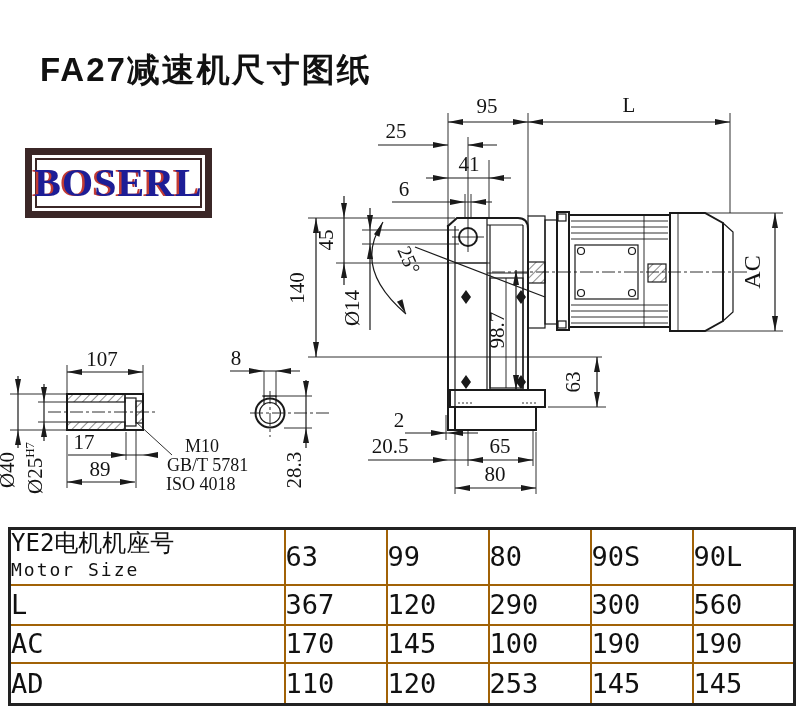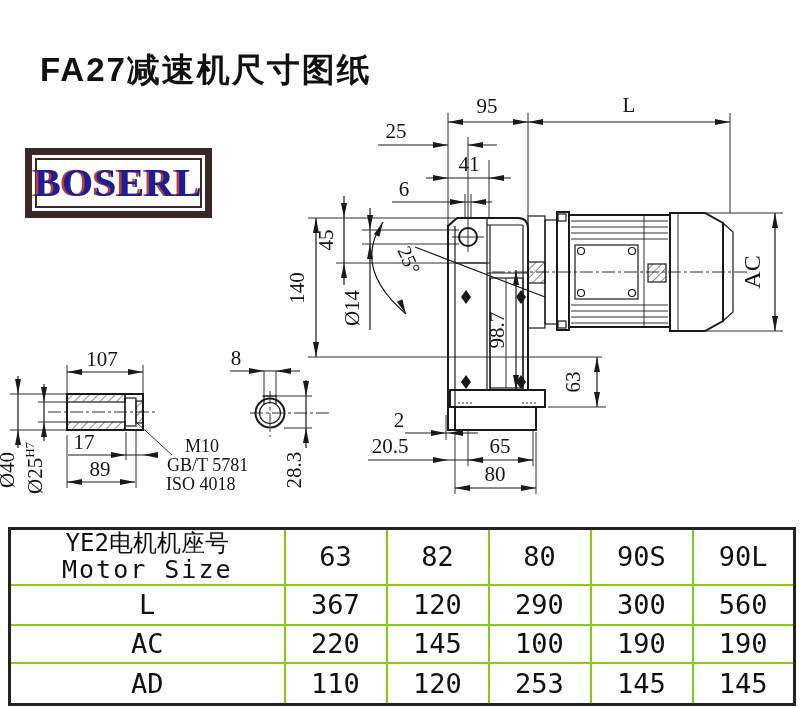--- a/index.html
+++ b/index.html
@@ -16,26 +16,26 @@
   svg.drawing{position:absolute;left:0;top:60px;}
   .ln{stroke:#1a1a1a;stroke-width:2;fill:none;stroke-linecap:square}
   .md{stroke:#1a1a1a;stroke-width:1.2;fill:none}
   .tn{stroke:#1a1a1a;stroke-width:0.9;fill:none}
   .cl{stroke:#1a1a1a;stroke-width:0.9;fill:none;stroke-dasharray:13 3 3 3}
   .ar{fill:#1a1a1a;stroke:none}
   .hf{fill:url(#hatch);stroke:#1a1a1a;stroke-width:1.2}
   text.dt{font-family:"Liberation Serif","DejaVu Serif",serif;font-size:21px;fill:#141414;text-anchor:middle}
   text.nt{font-family:"Liberation Serif","DejaVu Serif",serif;font-size:18px;fill:#141414;text-anchor:start}
   .spec-table{position:absolute;left:8px;top:527px;border-collapse:collapse;table-layout:fixed;}
-  .spec-table td{border:2px solid #84cc16;text-align:center;vertical-align:middle;
+  .spec-table td{border:2px solid #a16207;text-align:left;vertical-align:middle;
                  font-family:"DejaVu Sans Mono","Liberation Mono",monospace;
                  font-size:27px;color:#111;padding:0;}
   .spec-table{border:3px solid #222;}
   .hdr-cn{font-size:24px;line-height:26px;}
-  .hdr-en{font-size:25px;line-height:27px;letter-spacing:2px;}
+  .hdr-en{font-size:18px;line-height:27px;letter-spacing:2px;}
 </style>
 </head>
 <body>
 
 <div class="frame">
 
   <div class="page-title">FA27减速机尺寸图纸</div>
 
   <div class="logo-outer">
     <div class="logo-inner">
@@ -242,36 +242,36 @@
         <col style="width:102px">
         <col style="width:102px">
     </colgroup>
     <tbody>
         <tr style="height:56px">
       <td>
         <div class="hdr-cn">YE2电机机座号</div>
         <div class="hdr-en">Motor Size</div>
       </td>
       <td>63</td>
-      <td>82</td>
+      <td>99</td>
       <td>80</td>
       <td>90S</td>
       <td>90L</td>
     </tr>
     <tr style="height:40px">
       <td>L</td>
       <td>367</td>
       <td>120</td>
       <td>290</td>
       <td>300</td>
       <td>560</td>
     </tr>
     <tr style="height:38px">
       <td>AC</td>
-      <td>220</td>
+      <td>170</td>
       <td>145</td>
       <td>100</td>
       <td>190</td>
       <td>190</td>
     </tr>
     <tr style="height:42px">
       <td>AD</td>
       <td>110</td>
       <td>120</td>
       <td>253</td>

